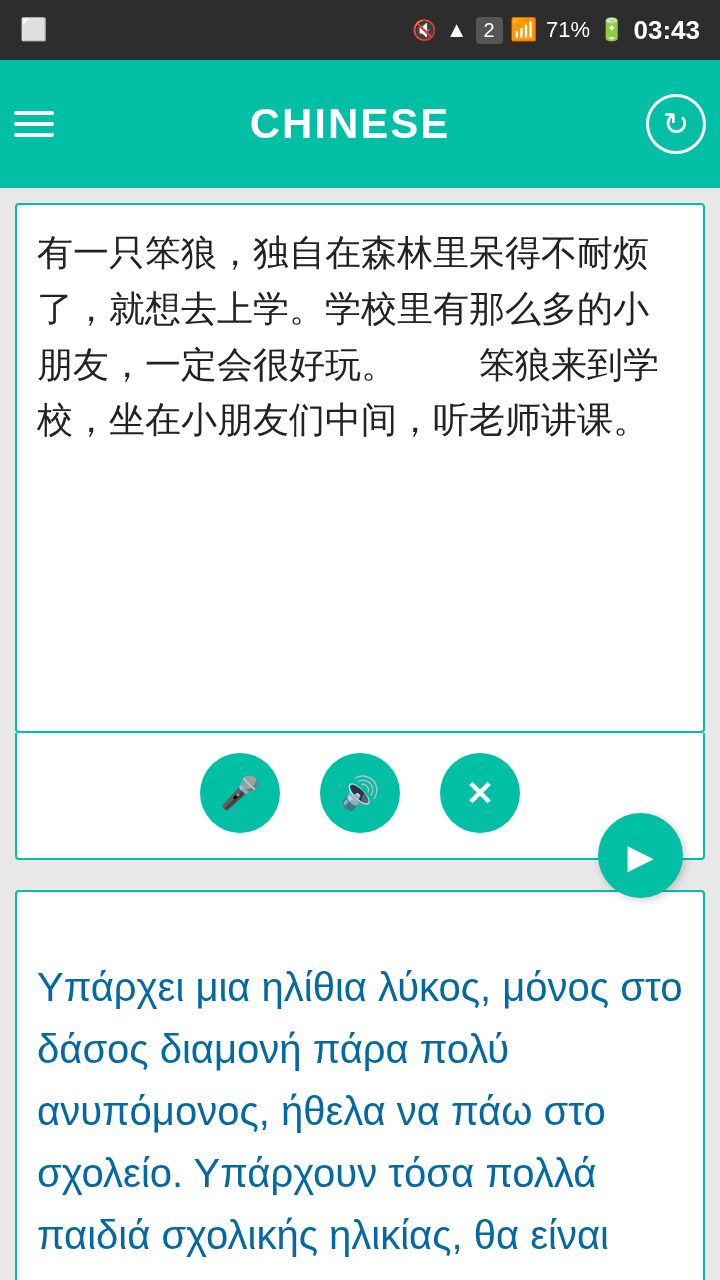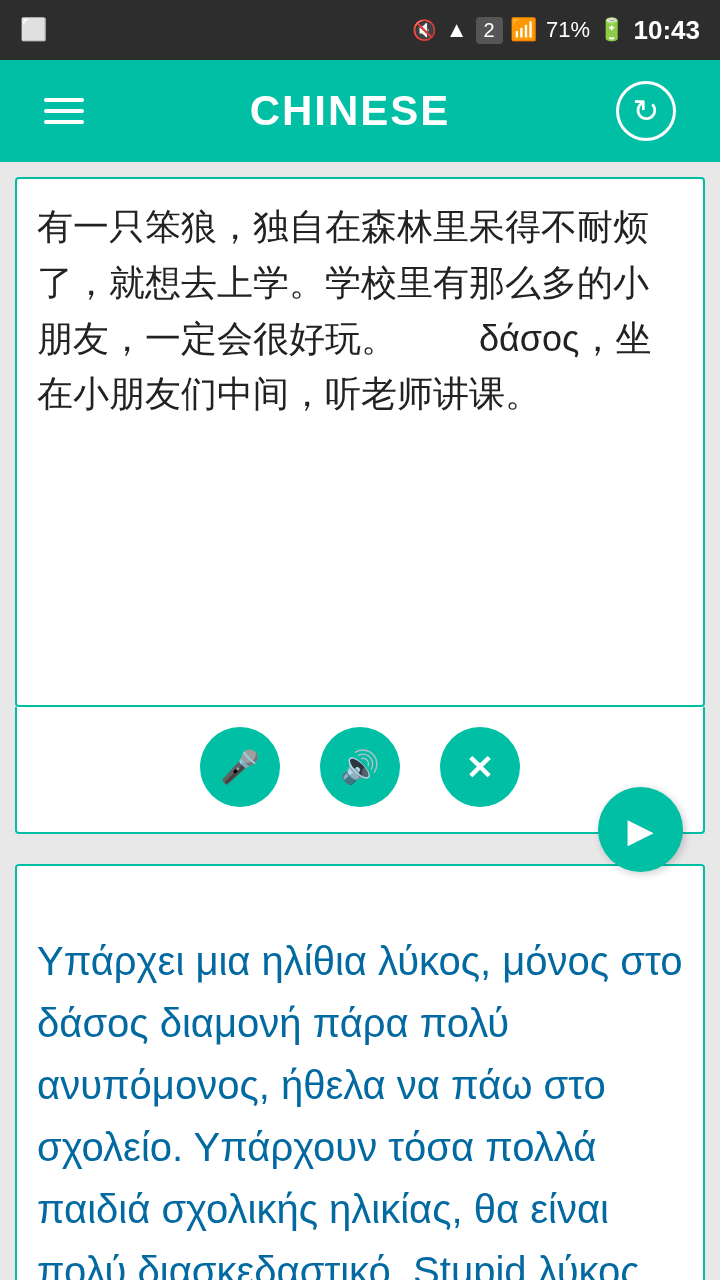--- a/index.html
+++ b/index.html
@@ -36,26 +36,26 @@
       font-size: 22px;
     }
     .status-time {
       font-size: 26px;
       font-weight: bold;
     }
 
     
     .navbar {
       width: 720px;
-      height: 102px;
+      height: 128px;
       background: #00BFA5;
       display: flex;
       align-items: center;
       justify-content: space-between;
-      padding: 0 44px;
+      padding: 0 14px;
     }
     .navbar-menu {
       display: flex;
       flex-direction: column;
       gap: 7px;
       cursor: pointer;
     }
     .navbar-menu span {
       display: block;
       width: 40px;
@@ -198,21 +198,21 @@
   <div class="status-left">
     <span>⬜</span>
   </div>
   <div class="status-right">
     <span class="vol-off"></span>
     <span>▲</span>
     <span style="background:#555;border-radius:4px;padding:2px 8px;font-size:20px;">2</span>
     <span>📶</span>
     <span>71%</span>
     <span>🔋</span>
-    <span class="status-time">10:43</span>
+    <span class="status-time">03:43</span>
   </div>
 </div>
 
 <div class="navbar">
   <div class="navbar-menu">
     <span></span>
     <span></span>
     <span></span>
   </div>
   <div class="navbar-lang">CHINESE</div>
@@ -220,21 +220,21 @@
     <span class="swap-icon">↻</span>
   </div>
 </div>
 
 <div class="content-area">
 
   <div class="source-wrapper">
 
     <div class="text-box text-box-source">
       <div class="source-text">有一只笨狼，独自在森林里呆得不耐烦了，就想去上学。学校里有那么多的小朋友，一定会很好玩。
-　　δάσος，坐在小朋友们中间，听老师讲课。</div>
+　　笨狼来到学校，坐在小朋友们中间，听老师讲课。</div>
     </div>
 
     <div class="source-controls">
       <button class="ctrl-btn">
         <span class="icon-mic"></span>
       </button>
       <button class="ctrl-btn">
         <span class="icon-speaker"></span>
       </button>
       <button class="ctrl-btn">

